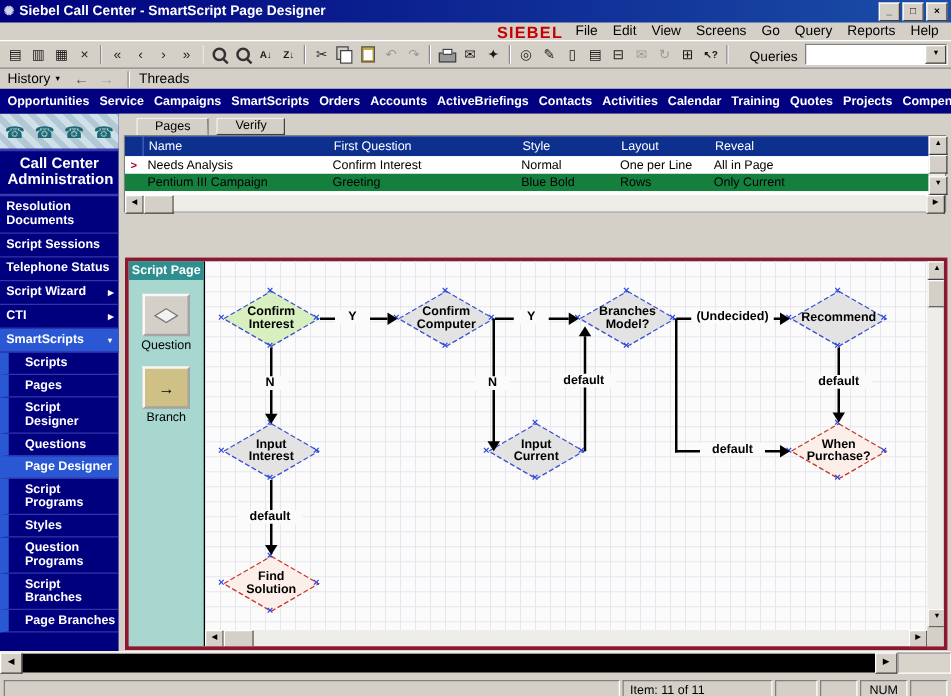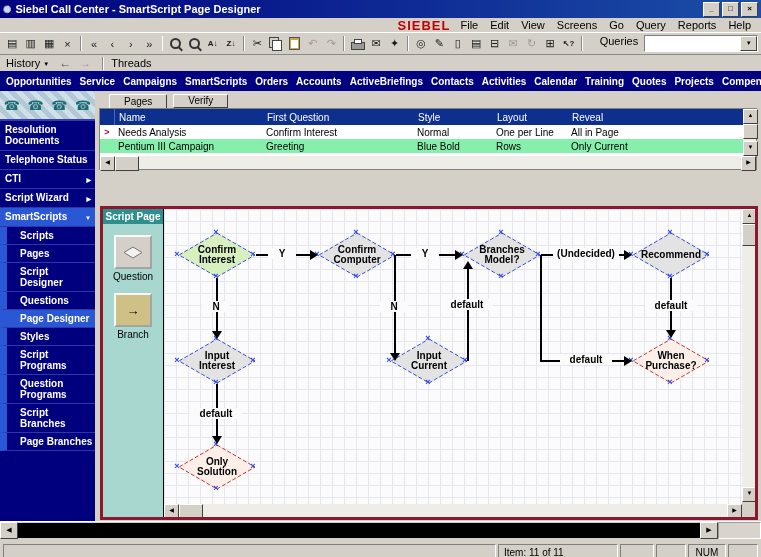--- a/index.html
+++ b/index.html
@@ -20,21 +20,21 @@
   .menu-item{padding:16px 6px}
   .brand{margin-left:auto;color:#c40000;font-weight:bold;font-size:13px;letter-spacing:1px;padding-right:4px}
 
   
   .toolbar{height:21px;border-top:1px solid #fff;border-bottom:1px solid #8a8a8a;display:flex;align-items:center;
            padding:0 3px;flex:0 0 auto}
   .tb-btn{width:20px;height:18px;display:flex;align-items:center;justify-content:center;font-size:11px;color:#1a1a1a}
   .tb-btn.dim{color:#9a9a9a}
   .tb-btn .txt8{font-size:8px;font-weight:bold}
   .tb-sep{width:1px;height:15px;background:#8a8a8a;border-right:1px solid #fff;margin:0 3px}
-  .queries{display:flex;align-items:flex-start;font-size:11px;margin-left:14px}
+  .queries{display:flex;align-items:flex-end;font-size:11px;margin-left:14px}
   .combo{width:112px;height:15px;background:#fff;border:1px solid;border-color:#808080 #fff #fff #808080;
          margin-left:6px;position:relative}
   .combo-btn{position:absolute;right:0;top:0;bottom:0;width:15px;background:#d4d0c8;border:1px solid;
              border-color:#fff #404040 #404040 #fff;font-size:6px;text-align:center;line-height:13px}
 
   
   .historybar{height:16px;display:flex;align-items:center;font-size:11px;padding:0 6px;flex:0 0 auto}
   .hb-caret{font-size:6px;margin:2px 6px 0 3px}
   .hb-arrow{font-size:12px;margin:0 4px;color:#555}
   .hb-arrow.dim{color:#a0a0a0}
@@ -75,21 +75,21 @@
   .tblwrap{margin:0 4px;flex:0 0 auto;border:1px solid #808080;background:#fff;display:flex;flex-direction:column}
   .tbl-main{display:flex}
   .tbl-grid{flex:1;display:flex;flex-direction:column}
   .thead{display:flex;background:#0d2f8e;color:#fff;font-size:10px;height:16px;align-items:center}
   .th,.td{padding:0 4px;white-space:nowrap;overflow:hidden}
   .selcell{width:14px;flex:0 0 auto;text-align:center;font-size:9px;font-weight:bold;color:#b00030}
   .thead .selcell{border-right:1px solid #4a66b8;height:100%}
   .c0{width:140px;flex:0 0 auto}.c1{width:143px;flex:0 0 auto}.c2{width:71px;flex:0 0 auto}
   .c3{width:67px;flex:0 0 auto}.c4{flex:1}
   .tr{display:flex;font-size:10px;height:14px;align-items:center;background:#fff}
-  .tr.odd{background:#86efac}
+  .tr.odd{background:#15803d}
   .tfill{height:3px;background:#fff}
   
   .sb-btn{width:13px;height:13px;background:#d4d0c8;border:1px solid;border-color:#fff #404040 #404040 #fff;
           font-size:6px;text-align:center;line-height:11px;color:#000;flex:0 0 auto}
   .sb-track{background:#efede7;flex:1}
   .sb-thumb{background:#d4d0c8;border:1px solid;border-color:#fff #404040 #404040 #fff;flex:0 0 auto}
   .vscroll{width:13px;display:flex;flex-direction:column;flex:0 0 auto;background:#efede7}
   .hscroll{height:13px;display:flex;flex:0 0 auto;background:#efede7}
 
   .spacer{height:36px;flex:0 0 auto}
@@ -301,33 +301,35 @@
 
   <div class="bodyrow">
 
     <div class="sidebar">
       <div class="sb-imgs">
         <span>☎</span>
         <span>☎</span>
         <span>☎</span>
         <span>☎</span>
       </div>
+      <div class="sb-title">Call Center Administration</div>
       <div id="sb-items">
           <div class="sb-item"><span>Resolution Documents</span></div>
+          <div class="sb-item"><span>Script Sessions</span></div>
           <div class="sb-item"><span>Telephone Status</span></div>
+          <div class="sb-item"><span>Script Wizard</span><span class="sb-arrow">▶</span></div>
           <div class="sb-item"><span>CTI</span><span class="sb-arrow">▶</span></div>
-          <div class="sb-item"><span>Script Wizard</span><span class="sb-arrow">▶</span></div>
           <div class="sb-item sel"><span>SmartScripts</span><span class="sb-arrow">▼</span></div>
           <div class="sb-sub">Scripts</div>
           <div class="sb-sub">Pages</div>
           <div class="sb-sub">Script Designer</div>
           <div class="sb-sub">Questions</div>
           <div class="sb-sub act">Page Designer</div>
+          <div class="sb-sub">Script Programs</div>
           <div class="sb-sub">Styles</div>
-          <div class="sb-sub">Script Programs</div>
           <div class="sb-sub">Question Programs</div>
           <div class="sb-sub">Script Branches</div>
           <div class="sb-sub">Page Branches</div>
         </div>
     </div>
 
     <div class="content">
 
       <div class="list-tabs">
         <span class="ltab">Pages</span>
@@ -466,21 +468,21 @@
               <div class="lbl">When Purchase?</div>
             <span class="hx" style="left: 34px; top: -3px;">×</span>
                 <span class="hx" style="left: 34px; top: 41px;">×</span>
                 <span class="hx" style="left: -5px; top: 19px;">×</span>
                 <span class="hx" style="left: 71px; top: 19px;">×</span>
               </div>
             <div class="node" style="left:14px;top:235px">
               <svg width="78" height="46">
                   <polygon points="39,1 77,23 39,45 1,23" stroke-dasharray="4 2" stroke-width="1" fill="#fcefe9" stroke="#c23728"></polygon>
                 </svg>
-              <div class="lbl">Only Solution</div>
+              <div class="lbl">Find Solution</div>
             <span class="hx" style="left: 34px; top: -3px;">×</span>
                 <span class="hx" style="left: 34px; top: 41px;">×</span>
                 <span class="hx" style="left: -5px; top: 19px;">×</span>
                 <span class="hx" style="left: 71px; top: 19px;">×</span>
               </div>
           <span class="eline" style="left: 92px; top: 45px; width: 54px; height: 2px;"></span>
               <span class="ar r" style="left: 146px; top: 41px;"></span>
               <span class="elbl" style="left: 104px; top: 39px; width: 28px;">Y</span>
               <span class="eline" style="left: 232px; top: 45px; width: 59px; height: 2px;"></span>
               <span class="ar r" style="left: 291px; top: 41px;"></span>

